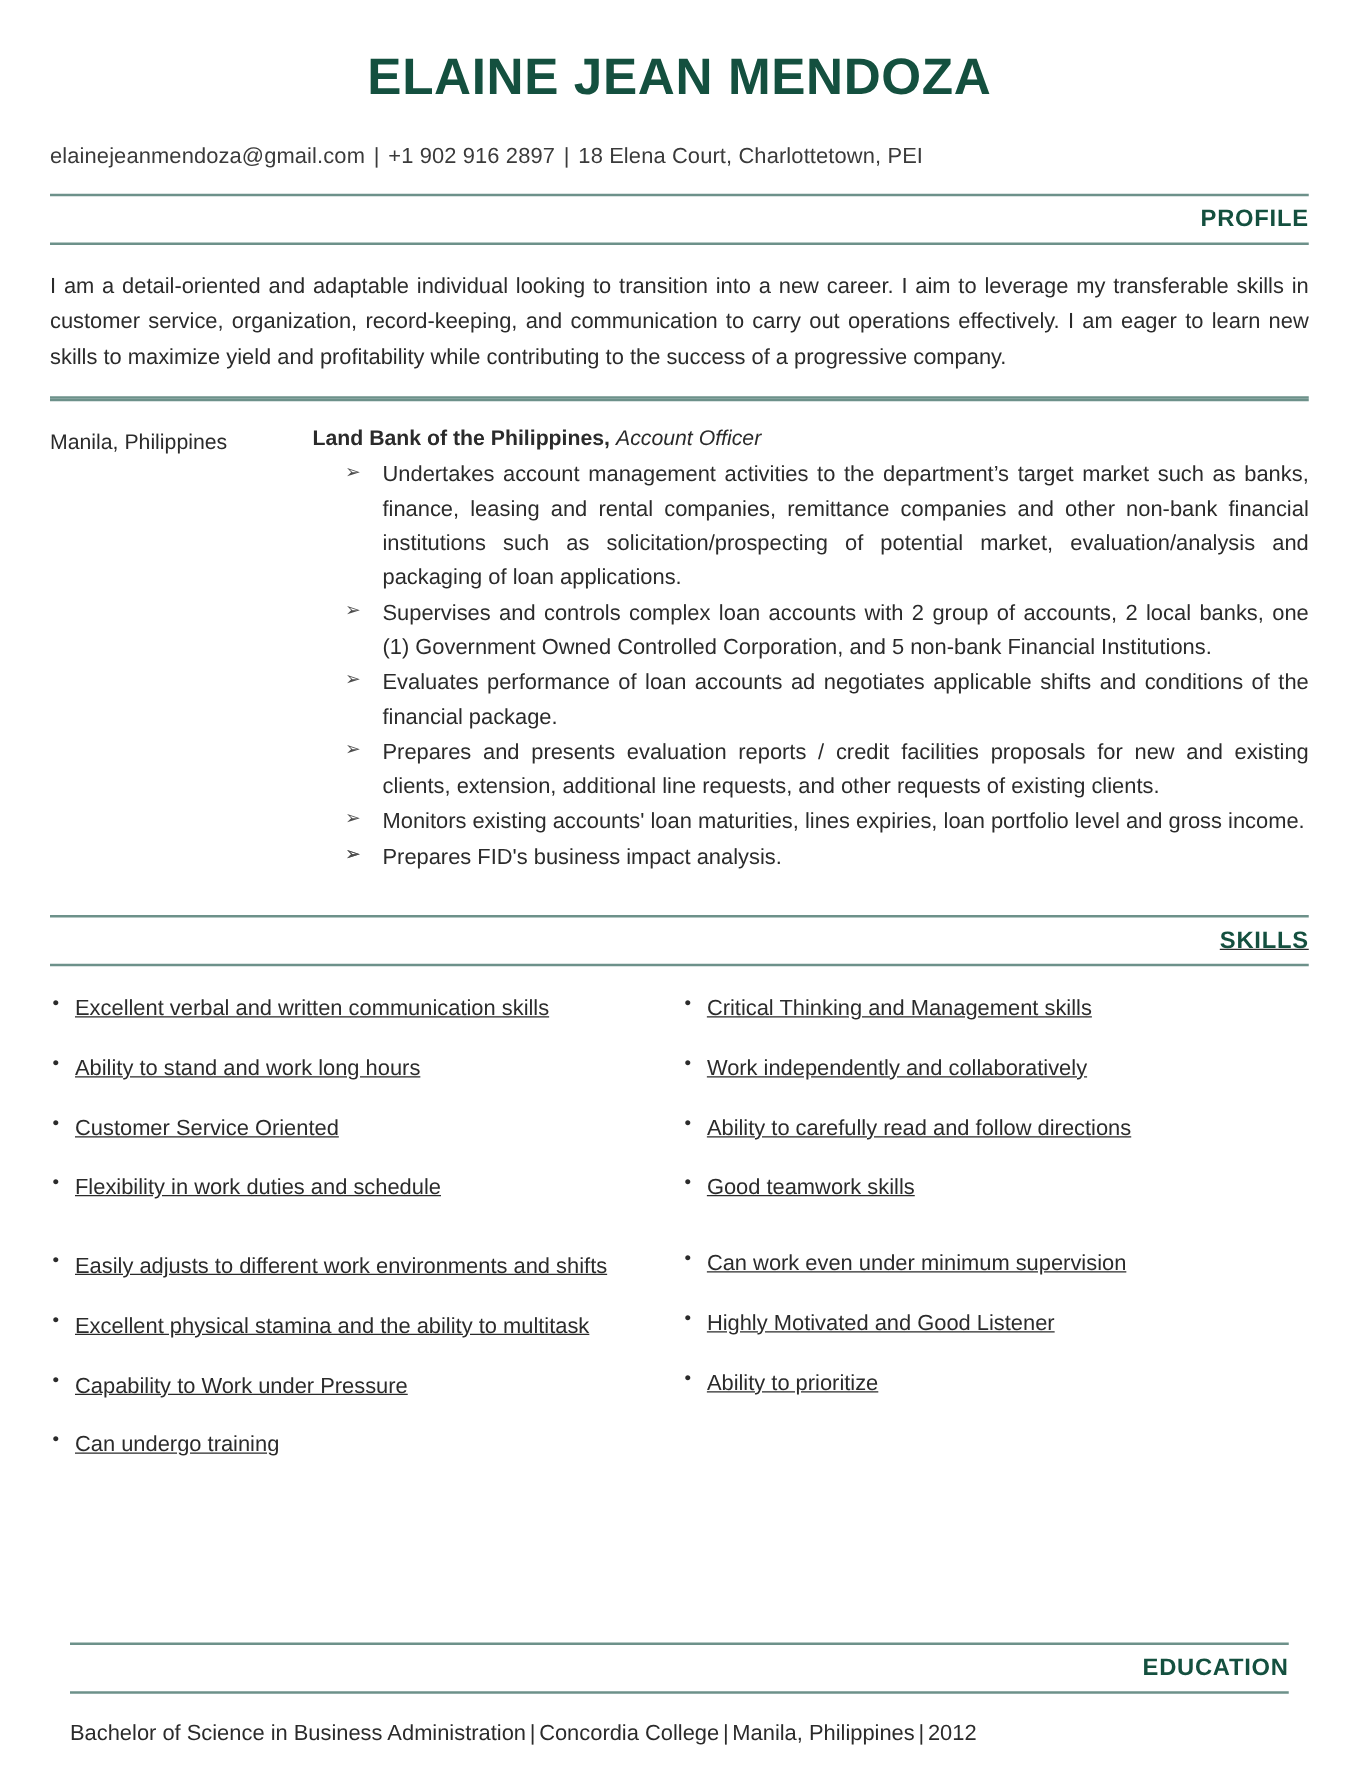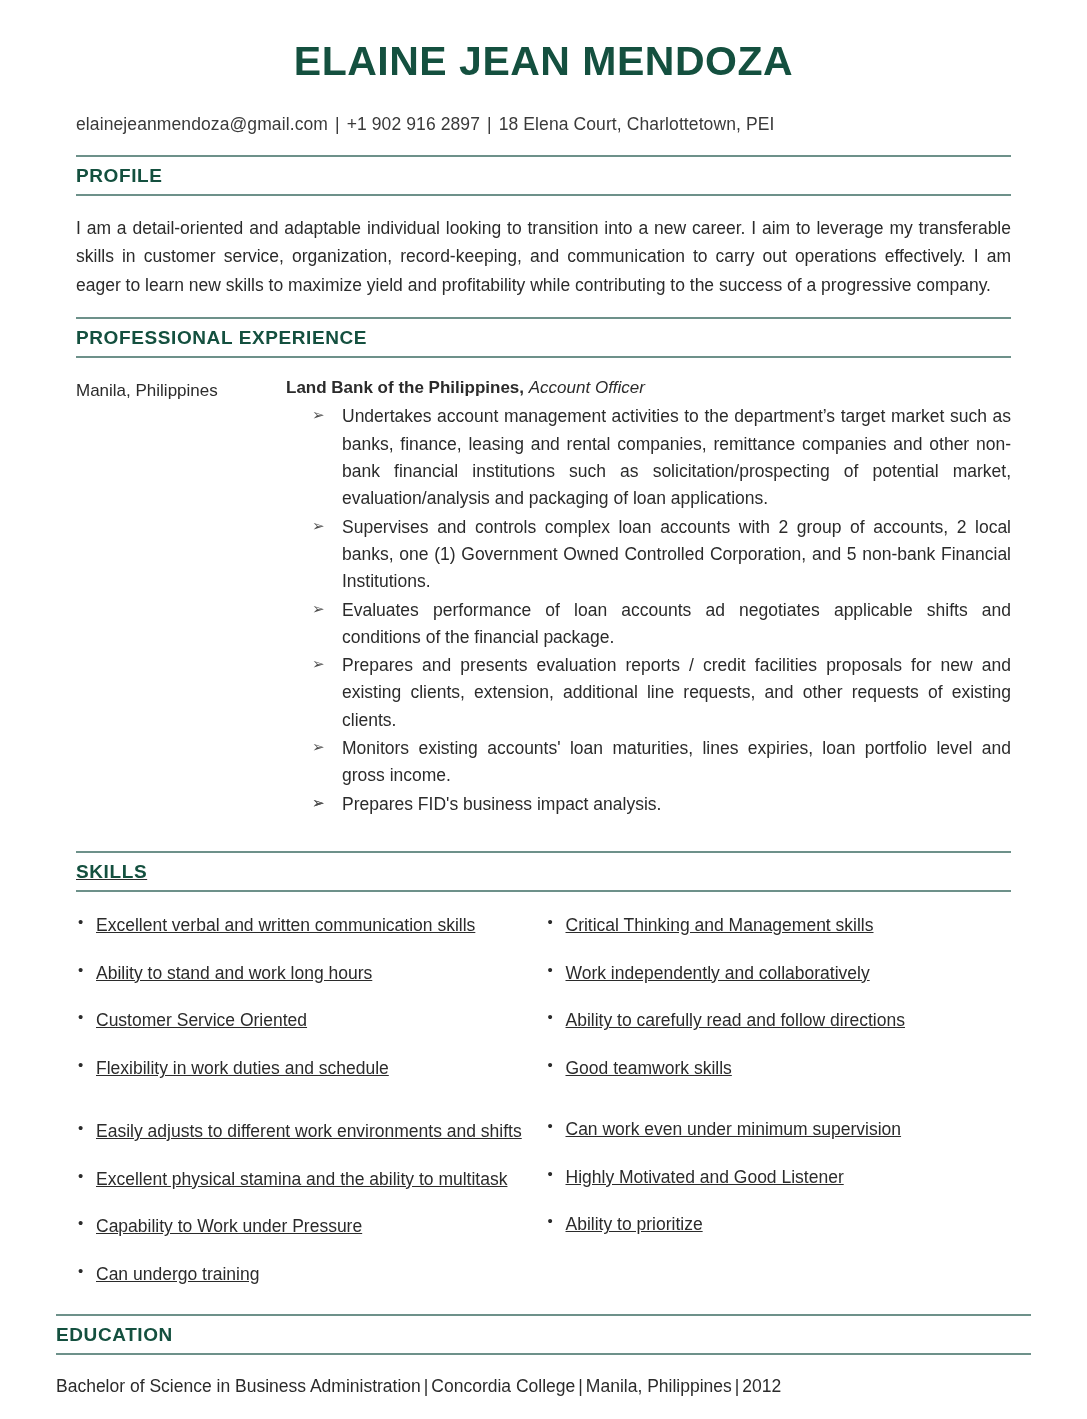--- a/index.html
+++ b/index.html
@@ -12,21 +12,21 @@
     height: 1419px;
     font-family: "Liberation Sans", sans-serif;
     color: #2b2b2b;
     overflow: hidden;
   }
   .page {
     position: relative;
     width: 1087px;
     height: 1419px;
     box-sizing: border-box;
-    padding: 0 76px;
+    padding: 0 40px;
   }
 
   
   .name {
     text-align: center;
     font-size: 41px;
     font-weight: bold;
     letter-spacing: 0.5px;
     color: #14503f;
     margin: 0;
@@ -45,21 +45,21 @@
     padding: 0 7px;
   }
 
   
   .rule {
     height: 0;
     border-top: 2.5px solid #6d918a;
     margin: 0;
   }
   .section-head {
-    text-align: left;
+    text-align: right;
     font-size: 19px;
     font-weight: bold;
     color: #14503f;
     letter-spacing: 0.6px;
     padding: 8px 0 7px 0;
   }
   .section-block {
     margin-top: 20px;
   }
 
@@ -180,21 +180,20 @@
 
   <div class="section-block">
     <div class="rule"></div>
     <div class="section-head">PROFILE</div>
     <div class="rule"></div>
     <p class="profile-text">I am a detail-oriented and adaptable individual looking to transition into a new career. I aim to leverage my transferable skills in customer service, organization, record-keeping, and communication to carry out operations effectively. I am eager to learn new skills to maximize yield and profitability while contributing to the success of a progressive company.</p>
   </div>
 
   <div class="section-block" style="margin-top:14px;">
     <div class="rule"></div>
-    <div class="section-head">PROFESSIONAL  EXPERIENCE</div>
     <div class="rule"></div>
 
     <div class="exp-row">
       <div class="exp-left">
         <div>Manila, Philippines</div>
       </div>
       <div class="exp-right">
         <div class="exp-title">
           <span class="company">Land Bank of the Philippines,</span>
           <span class="role">Account Officer</span>

